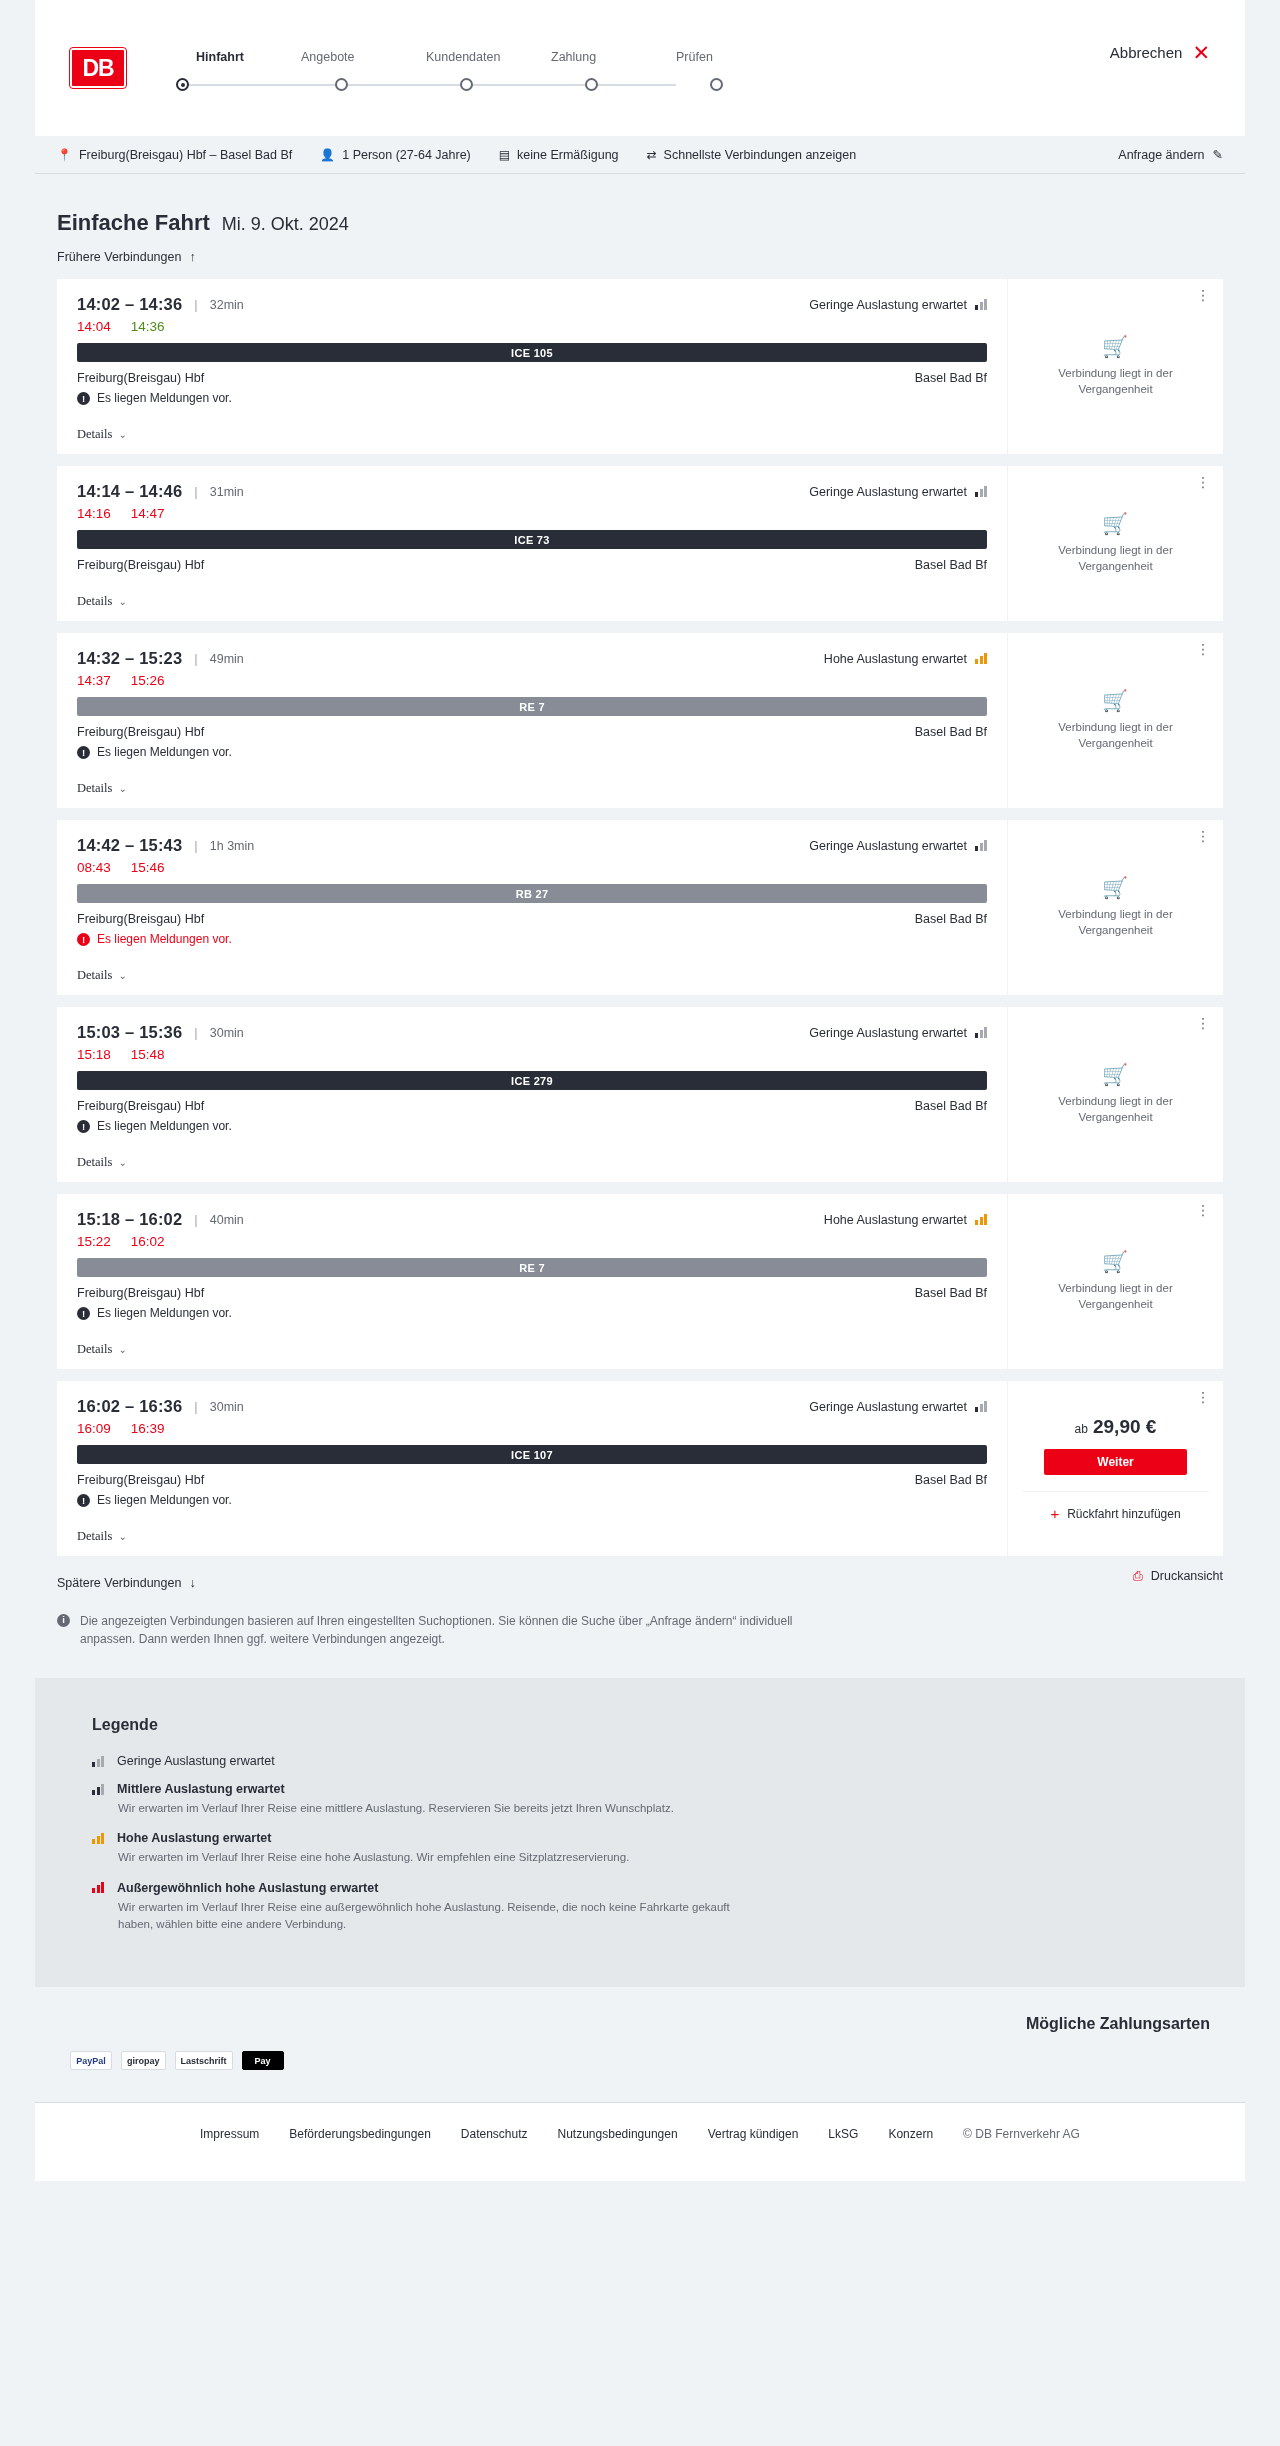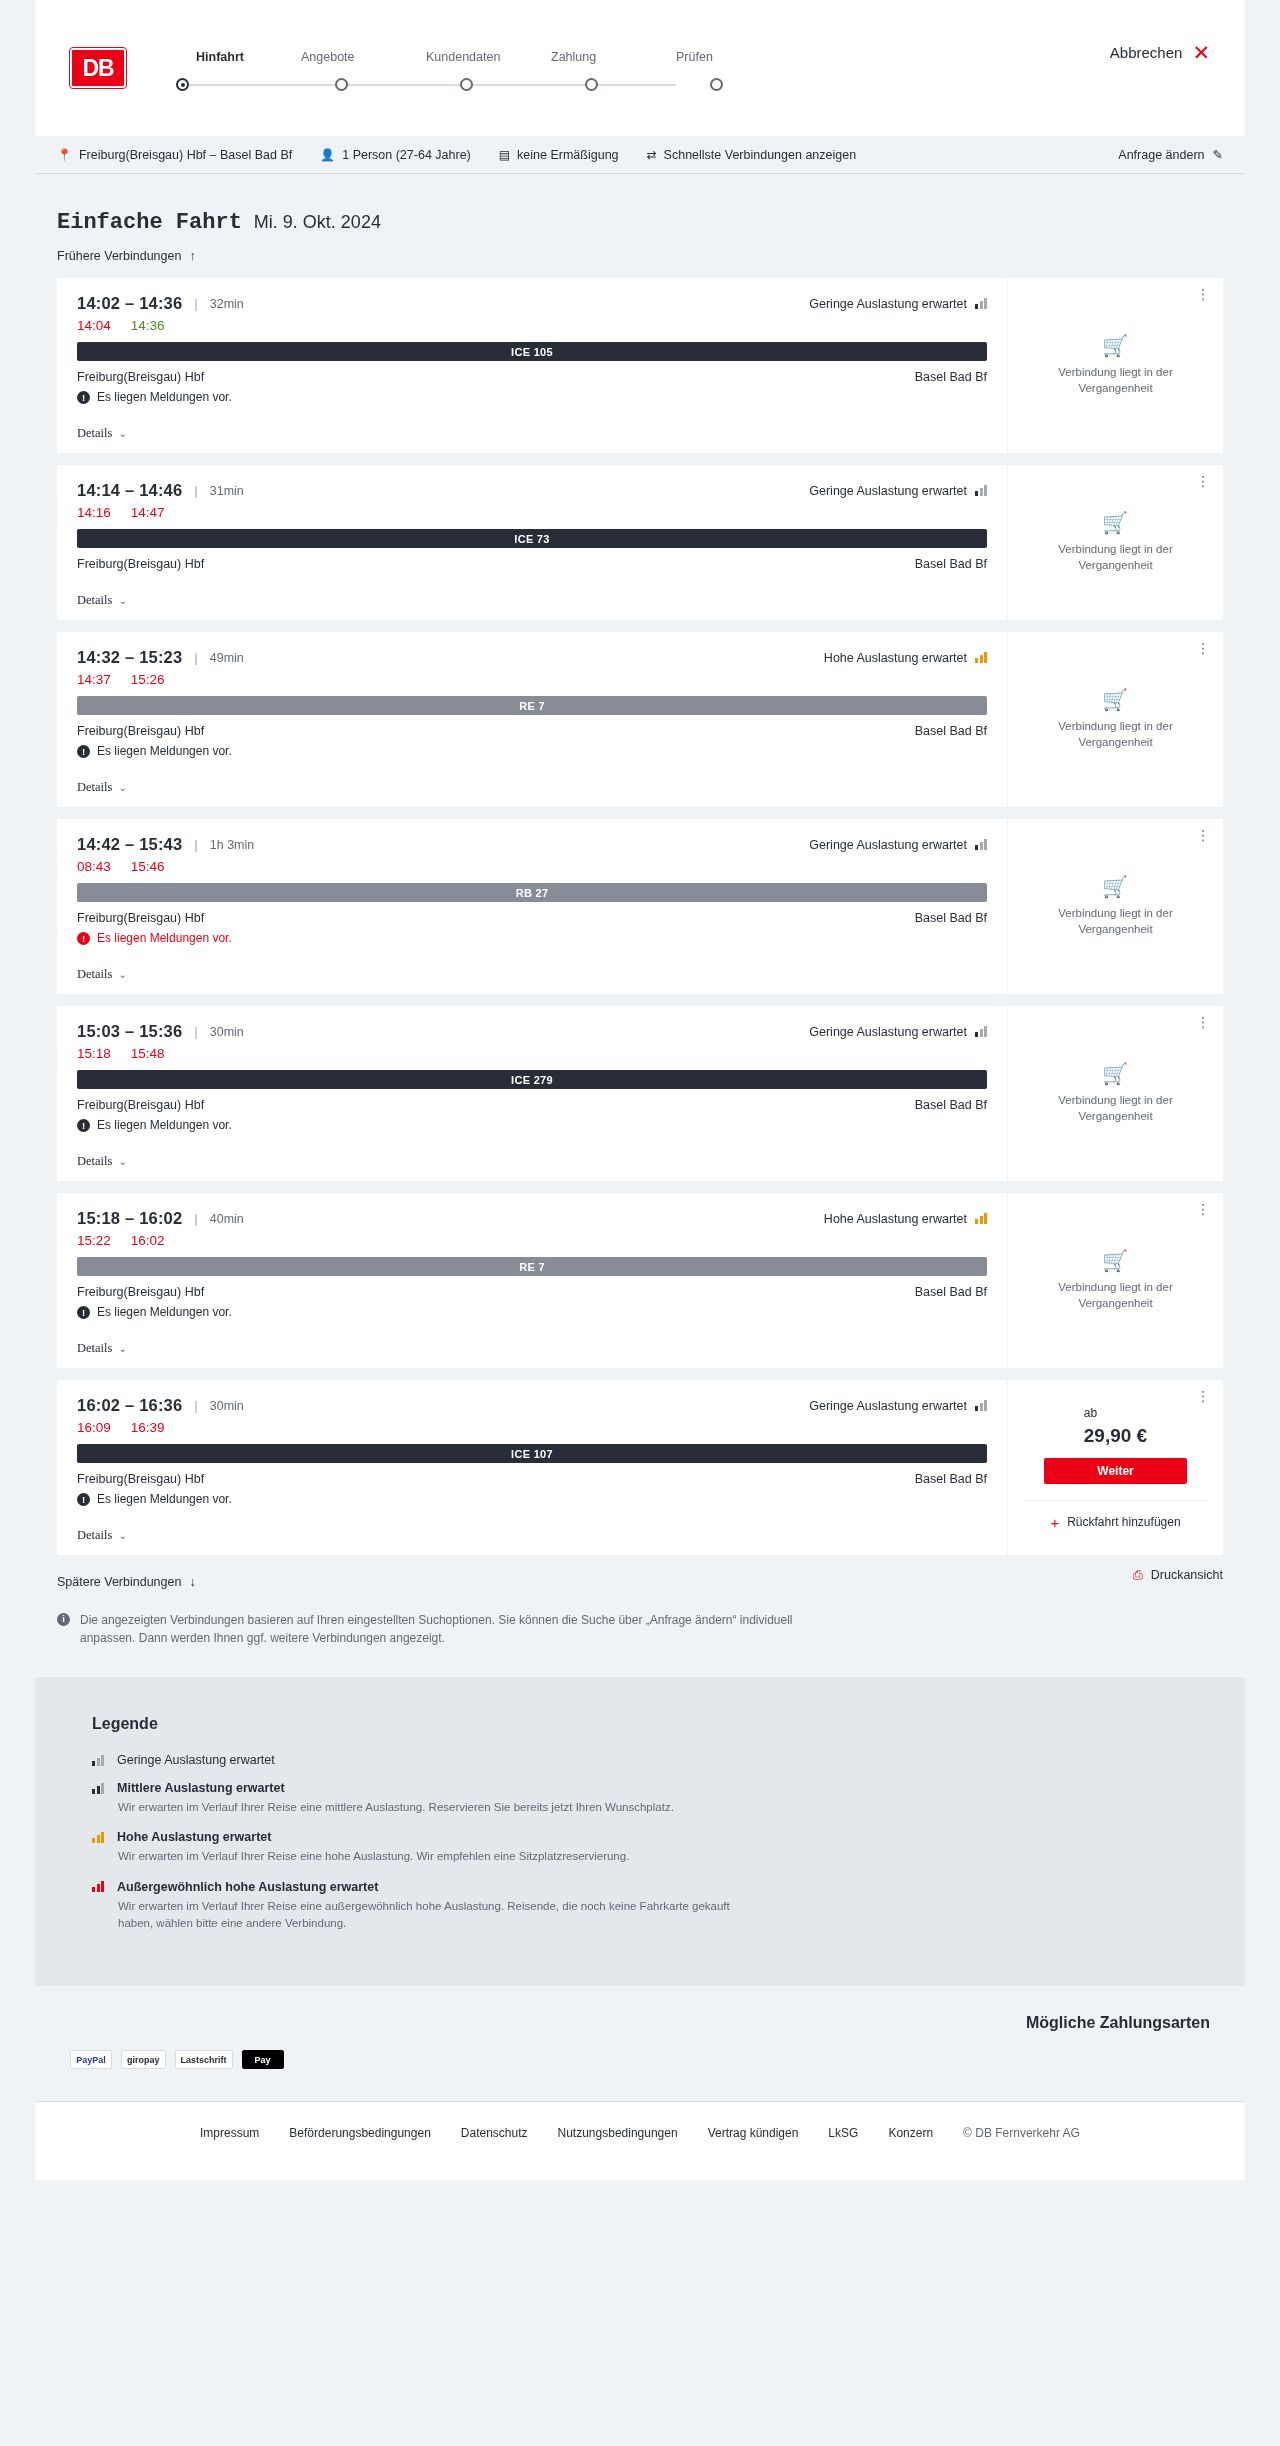--- a/index.html
+++ b/index.html
@@ -115,21 +115,21 @@
     display: flex; align-items: center; gap: 8px;
     cursor: pointer;
   }
 
   
   .content { margin: 0 35px; background: #f0f3f5; padding: 0 22px 30px; }
   .title-row {
     display: flex; align-items: baseline; gap: 12px;
     padding-top: 36px;
   }
-  .title-main { font-size: 22px; font-weight: bold; font-family: Liberation Mono, monospace; }
+  .title-main { font-size: 22px; font-weight: bold; }
   .title-date { font-size: 18px; font-weight: normal; }
   .earlier, .later {
     font-size: 12.5px; color: #282d37;
     display: inline-flex; align-items: center; gap: 8px;
     margin-top: 14px; cursor: pointer;
   }
 
   .conn-list { margin-top: 14px; display: flex; flex-direction: column; gap: 12px; }
   .conn {
     background: #ffffff;
@@ -220,21 +220,21 @@
 
   .kebab {
     position: absolute; right: 12px; top: 12px;
     width: 16px; text-align: center;
     color: #646973; font-size: 14px; line-height: .7;
     cursor: pointer;
   }
   .past-icon { font-size: 21px; color: #878c96; line-height: 1; }
   .past-text { font-size: 11.5px; color: #646973; margin-top: 9px; line-height: 1.35; }
 
-  .price-row { font-size: 12px; color: #282d37; display: flex; align-items: baseline; gap: 5px; flex-direction: column; }
+  .price-row { font-size: 12px; color: #282d37; display: flex; align-items: baseline; gap: 5px; }
   .price-val { font-size: 19px; font-weight: bold; }
   .weiter-btn {
     margin-top: 11px;
     background: #ec0016;
     color: #ffffff;
     border: none;
     width: 143px; height: 26px;
     font-size: 12px; font-weight: bold;
     border-radius: 2px;
     cursor: pointer;

